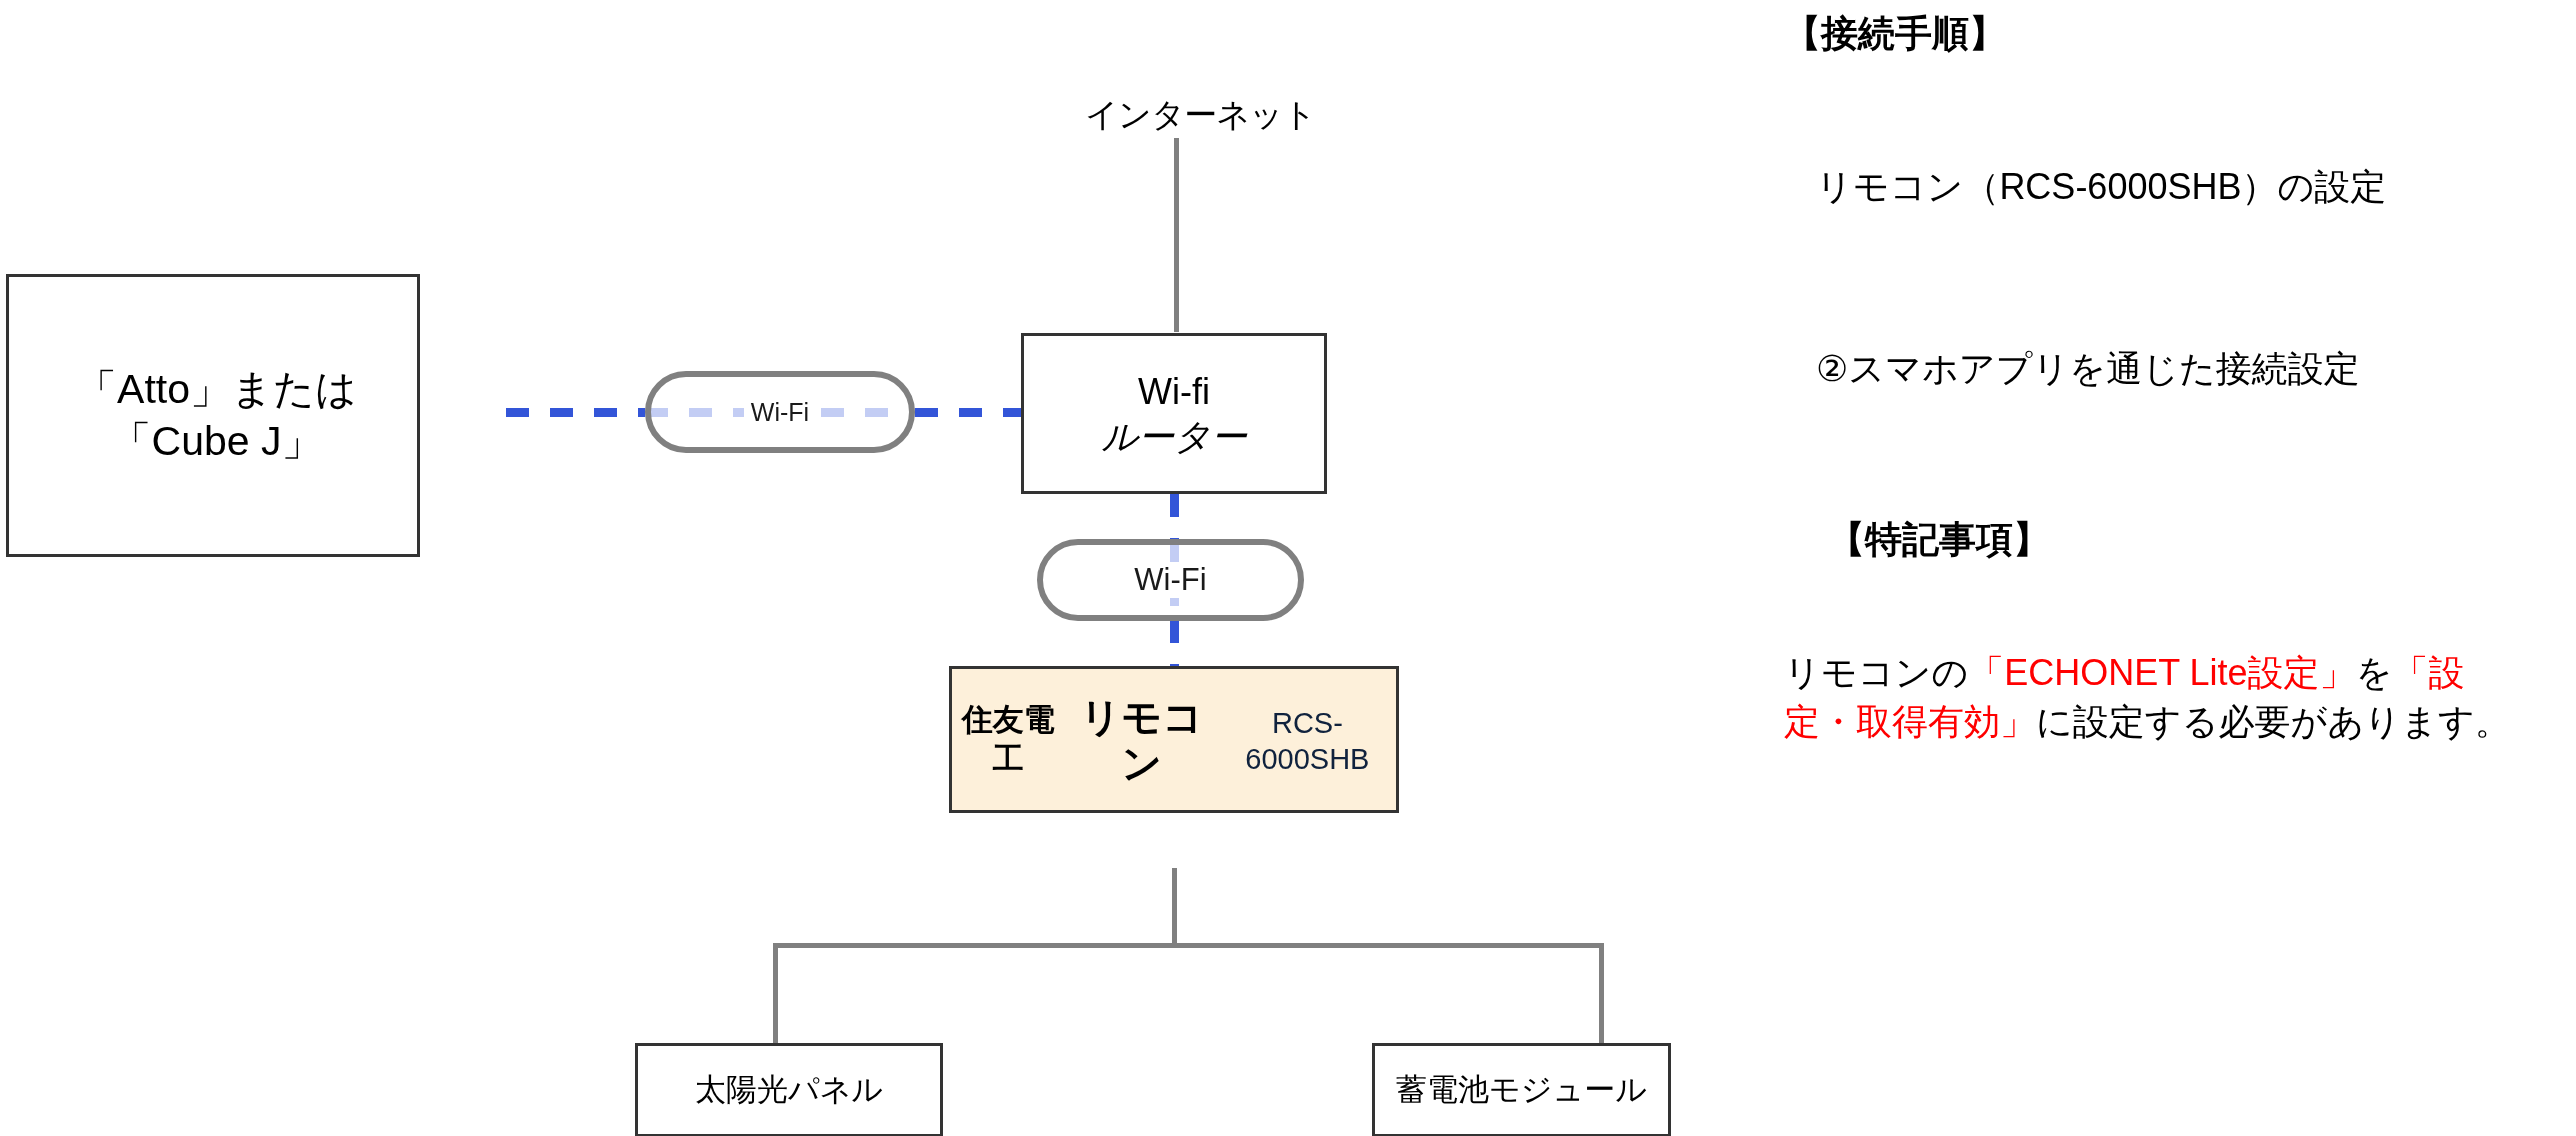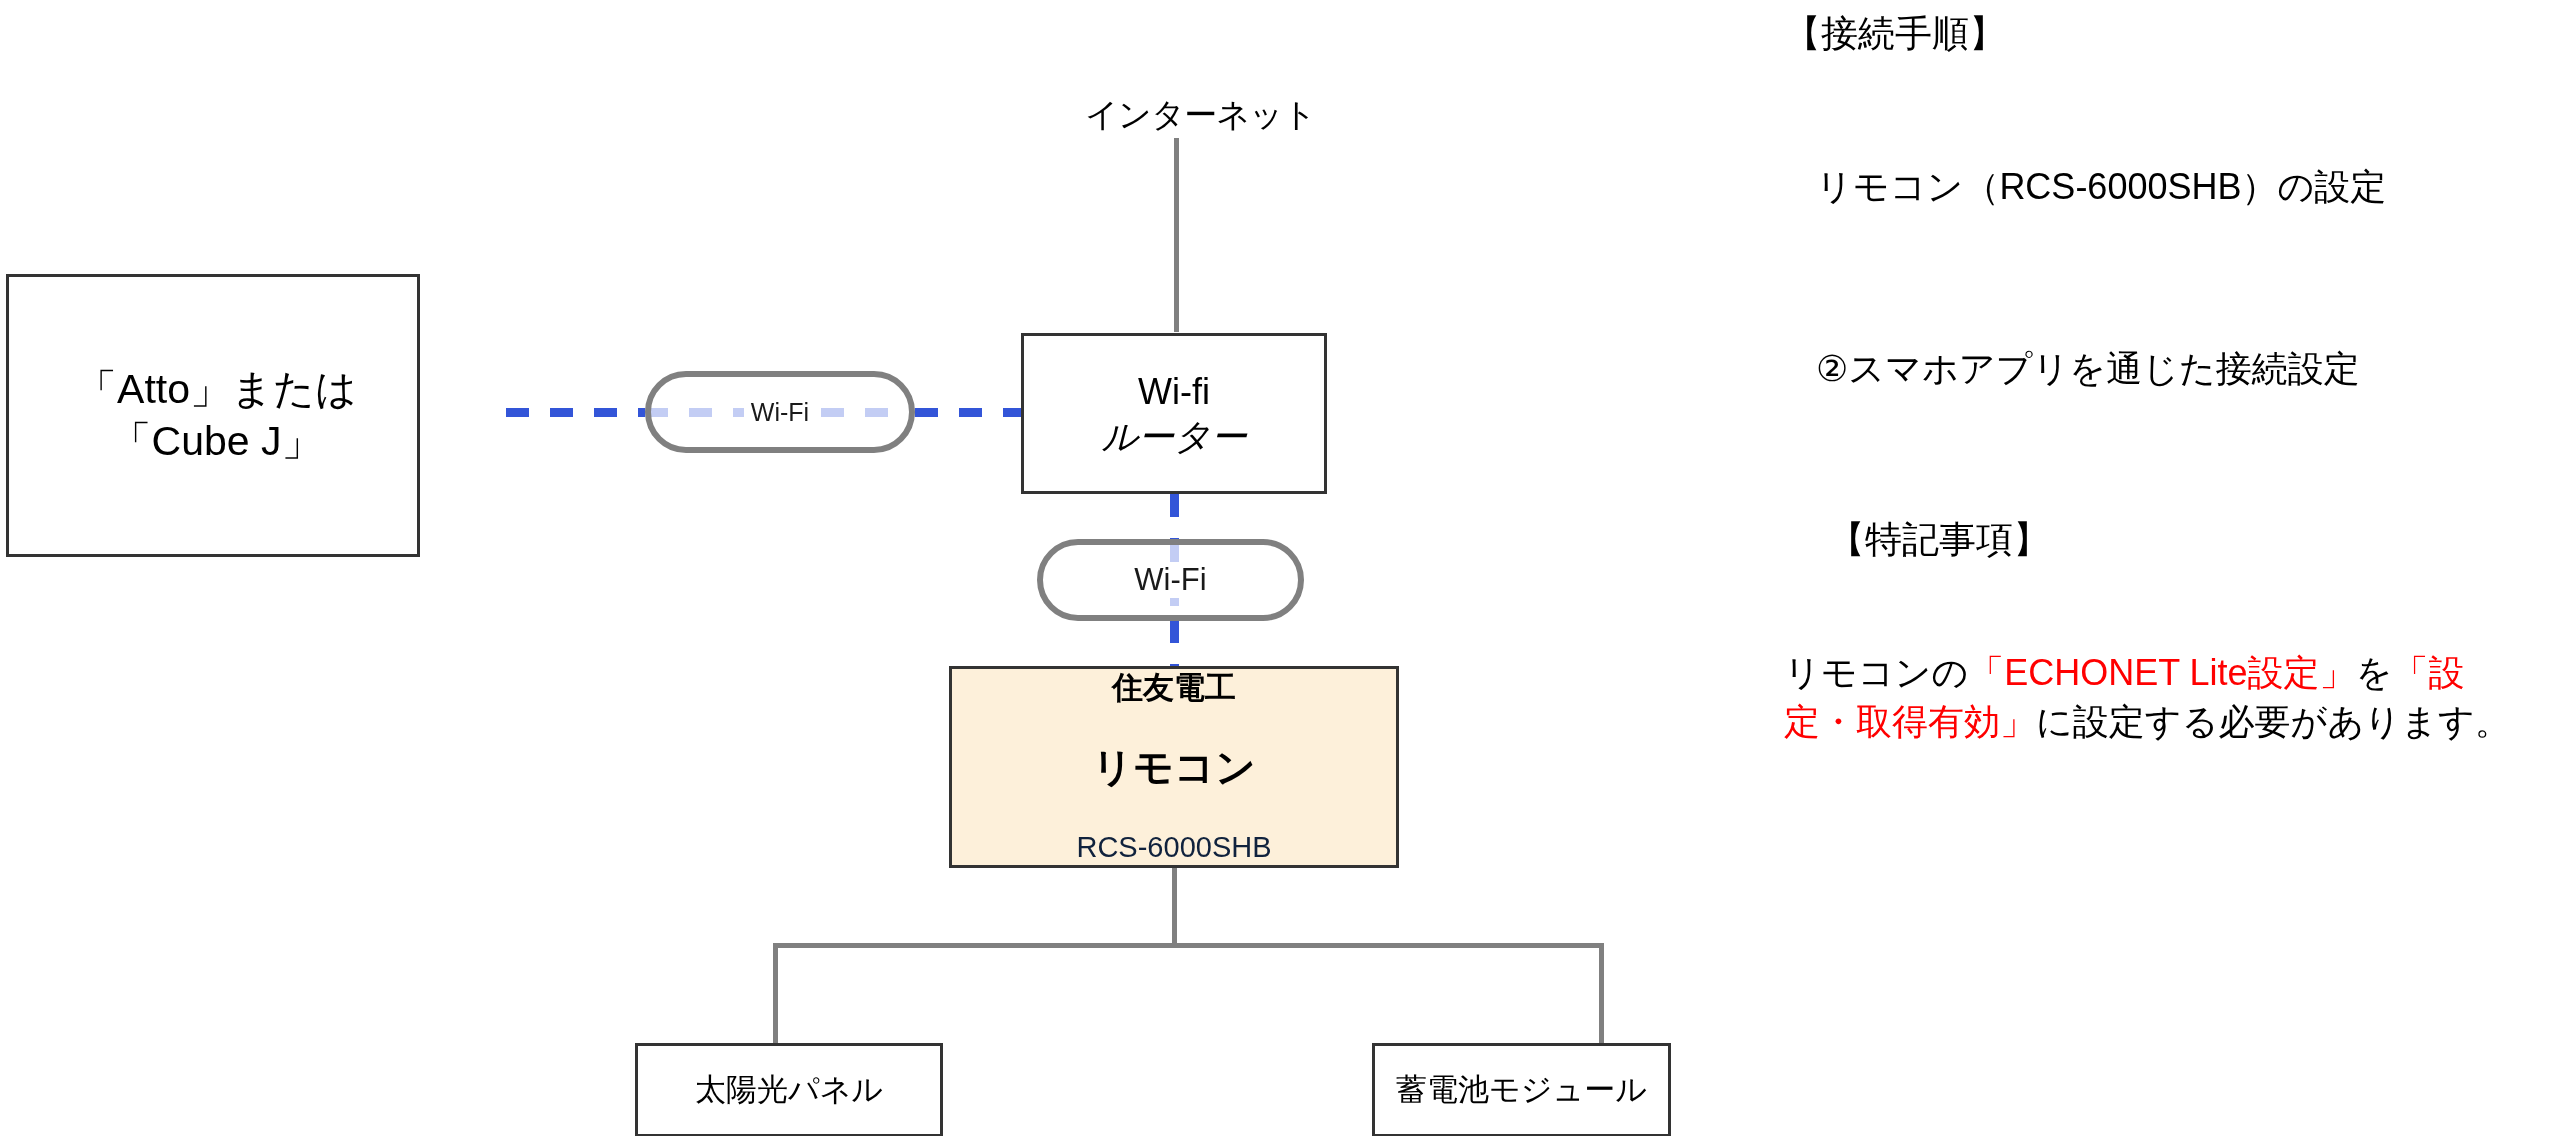--- a/index.html
+++ b/index.html
@@ -83,41 +83,41 @@
 
   #dash-a{left:506px;top:408px;width:139px;}
   #dash-b{left:645px;top:408px;width:270px;}
   #dash-c{left:915px;top:408px;width:106px;}
 
   #dash-v1{left:1170px;top:494px;height:47px;}
   #dash-v2{left:1170px;top:539px;height:82px;}
   #dash-v3{left:1170px;top:620px;height:47px;}
 
   #remote-box{
-    left:949px;top:666px;width:450px;height:202px;
+    left:949px;top:666px;width:450px;height:147px;
     background:#FDF0DA;
-    flex-direction:column;
+    flex-direction:row;
     justify-content:space-between;
     gap:2.7px;
   }
   #remote-box .r1{font-size:31px;font-weight:bold;}
   #remote-box .r2{font-size:40px;font-weight:bold;line-height:1.15;}
   #remote-box .r3{font-size:29px;color:#10223d;margin-top:2.7px;}
 
   #stem-down{left:1172px;top:868px;width:4.7px;height:78px;}
   #bus-h{left:773px;top:943px;width:830px;height:4.7px;}
   #drop-left{left:773px;top:943px;width:4.7px;height:101px;}
   #drop-right{left:1599px;top:943px;width:4.7px;height:101px;}
 
   #solar-box{left:635px;top:1043px;width:308px;height:94px;font-size:31px;}
   #battery-box{left:1372px;top:1043px;width:299px;height:94px;font-size:31px;}
 
   
   #notes{position:absolute;left:1784px;top:0px;width:792px;height:1137px;}
-  #notes .head{position:absolute;font-size:37px;font-weight:normal;white-space:nowrap;text-align:right;}
+  #notes .head{position:absolute;font-size:37px;font-weight:bold;white-space:nowrap;text-align:right;}
   #notes .item{position:absolute;font-size:36px;white-space:nowrap;}
   #note-h1{left:0px;top:9.3px;}
   #note-i1{left:32px;top:163px;}
   #note-i2{left:32px;top:345px;}
   #note-h2{left:0px;top:515px;margin-left:44px;}
   #note-body{
     position:absolute;left:0;top:649px;width:738px;
     font-size:36px;line-height:1.35;
   }
   .red{color:#FF0000;}

